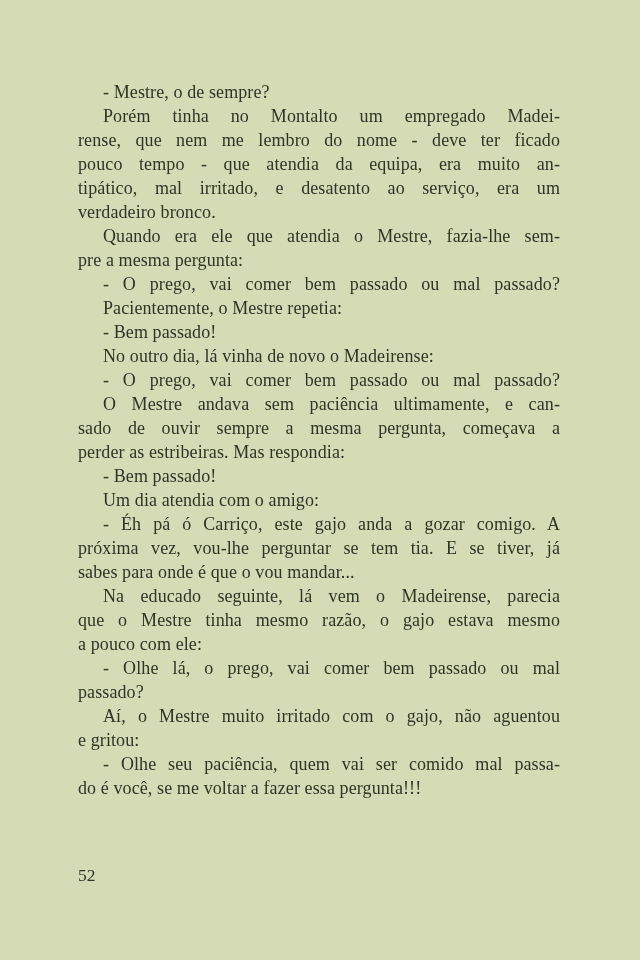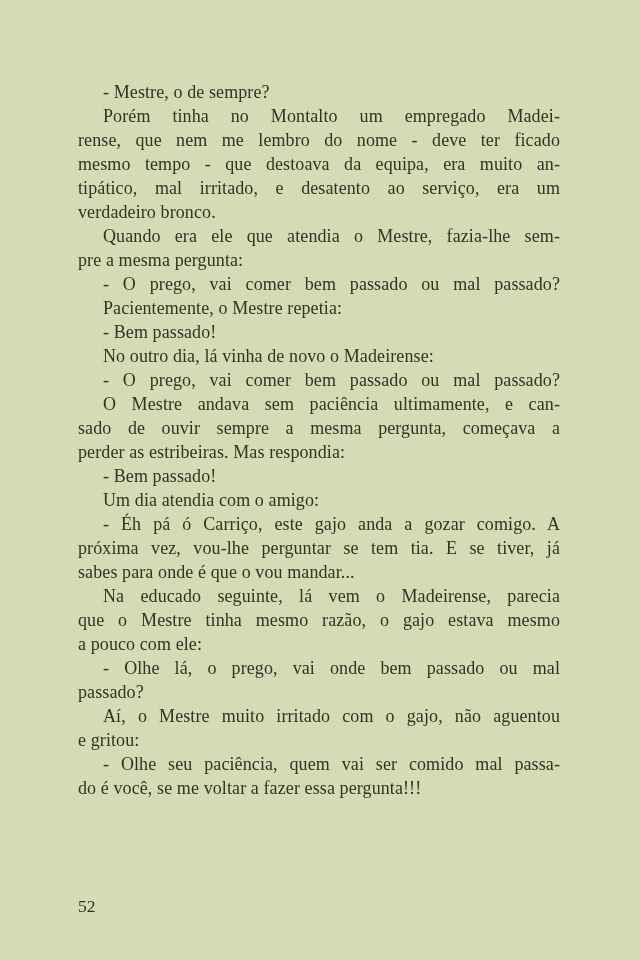--- a/index.html
+++ b/index.html
@@ -41,37 +41,37 @@
   .line.indent {
     text-indent: 25px;
   }
   .line.just {
     text-align: justify;
     text-align-last: justify;
   }
   .page-number {
     position: absolute;
     left: 78px;
-    top: 894px;
+    top: 863px;
     font-size: 17.5px;
     line-height: 24px;
   }
 </style>
 </head>
 <body style="background: rgb(213, 220, 181);">
 
 <div class="book-page" style="background: rgb(213, 220, 181); color: rgb(46, 52, 38);">
   <div class="text-block">
       <div class="paragraph">
         <div class="line indent">- Mestre, o de sempre?</div>
       </div>
       <div class="paragraph">
         <div class="line indent just">Porém tinha no Montalto um empregado Madei-</div>
         <div class="line just">rense, que nem me lembro do nome - deve ter ficado</div>
-        <div class="line just">mesmo tempo - que destoava da equipa, era muito an-</div>
+        <div class="line just">pouco tempo - que atendia da equipa, era muito an-</div>
         <div class="line just">tipático, mal irritado, e desatento ao serviço, era um</div>
         <div class="line">verdadeiro bronco.</div>
       </div>
       <div class="paragraph">
         <div class="line indent just">Quando era ele que atendia o Mestre, fazia-lhe sem-</div>
         <div class="line">pre a mesma pergunta:</div>
       </div>
       <div class="paragraph">
         <div class="line indent just">- O prego, vai comer bem passado ou mal passado?</div>
       </div>
@@ -102,21 +102,21 @@
         <div class="line indent just">- Éh pá ó Carriço, este gajo anda a gozar comigo. A</div>
         <div class="line just">próxima vez, vou-lhe perguntar se tem tia. E se tiver, já</div>
         <div class="line">sabes para onde é que o vou mandar...</div>
       </div>
       <div class="paragraph">
         <div class="line indent just">Na educado seguinte, lá vem o Madeirense, parecia</div>
         <div class="line just">que o Mestre tinha mesmo razão, o gajo estava mesmo</div>
         <div class="line">a pouco com ele:</div>
       </div>
       <div class="paragraph">
-        <div class="line indent just">- Olhe lá, o prego, vai onde bem passado ou mal</div>
+        <div class="line indent just">- Olhe lá, o prego, vai comer bem passado ou mal</div>
         <div class="line">passado?</div>
       </div>
       <div class="paragraph">
         <div class="line indent just">Aí, o Mestre muito irritado com o gajo, não aguentou</div>
         <div class="line">e gritou:</div>
       </div>
       <div class="paragraph">
         <div class="line indent just">- Olhe seu paciência, quem vai ser comido mal passa-</div>
         <div class="line">do é você, se me voltar a fazer essa pergunta!!!</div>
       </div>

